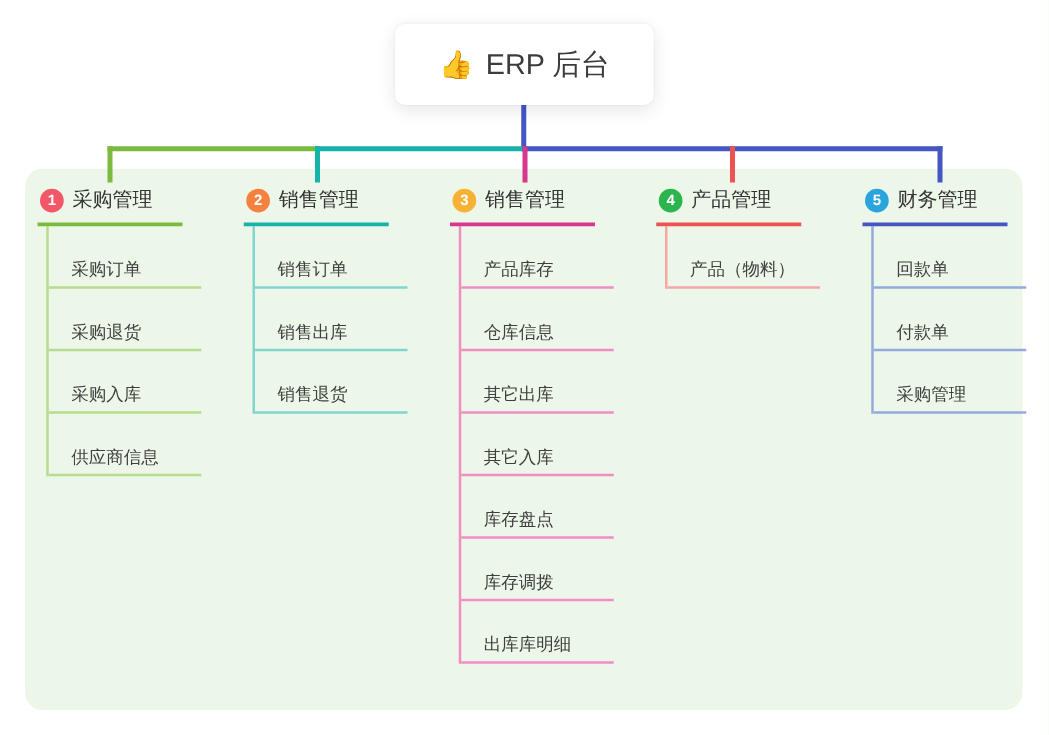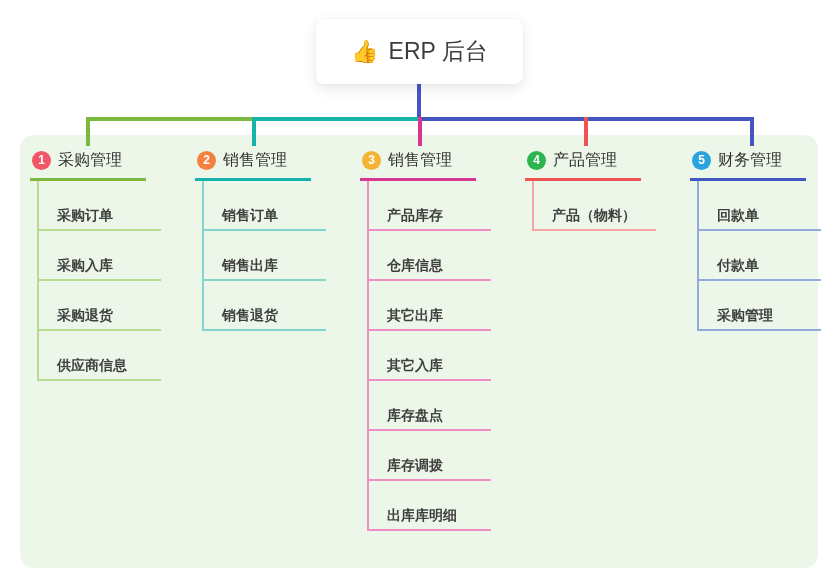--- a/index.html
+++ b/index.html
@@ -36,21 +36,20 @@
     font-size:16px;color:#333;white-space:nowrap;cursor:pointer;
   }
   .badge{
     width:19px;height:19px;border-radius:50%;background:var(--badge);
     color:#fff;font-size:12px;line-height:19px;text-align:center;
     flex:0 0 19px;font-weight:bold;
   }
   ul.items{
     list-style:none;margin:0 0 0 7px;padding:0;
     border-left:2px solid var(--light);
-    font-weight:bold;
   }
   ul.items li{
     position:relative;width:fit-content;min-width:88px;
     padding:26px 16px 6px 18px;
     font-size:14px;color:#3f3f3f;white-space:nowrap;cursor:pointer;
   }
   ul.items li::after{
     content:"";position:absolute;left:0;right:0;bottom:0;height:2px;
     background:var(--light);
   }
@@ -70,22 +69,22 @@
 <div class="branches" id="branches">
     <div class="bus-seg" style="left: 86px; width: 170px; background: rgb(124, 185, 63);"></div>
     <div class="bus-seg" style="left: 252px; width: 170px; background: rgb(22, 179, 171);"></div>
     <div class="bus-seg" style="left: 418px; width: 336px; background: rgb(67, 86, 194);"></div>
     <div class="drop" style="left: 86px; background: rgb(124, 185, 63);"></div>
     <div class="branch" style="left: 30px; --line: #7cb93f; --light: #b7dc90; --badge: #f25767;"><div class="branch-header">
         <span class="badge">1</span>
         <span>采购管理</span>
       </div><ul class="items">
         <li>采购订单</li>
+        <li>采购退货</li>
         <li>采购入库</li>
-        <li>采购退货</li>
         <li>供应商信息</li>
       </ul></div>
     <div class="drop" style="left: 252px; background: rgb(22, 179, 171);"></div>
     <div class="branch" style="left: 195px; --line: #16b3ab; --light: #82d5ce; --badge: #f5813e;"><div class="branch-header">
         <span class="badge">2</span>
         <span>销售管理</span>
       </div><ul class="items">
         <li>销售订单</li>
         <li>销售出库</li>
         <li>销售退货</li>

